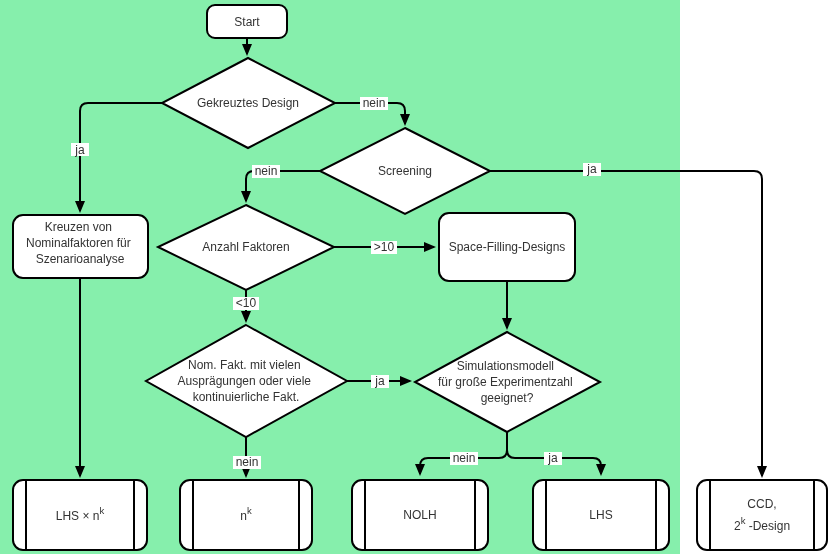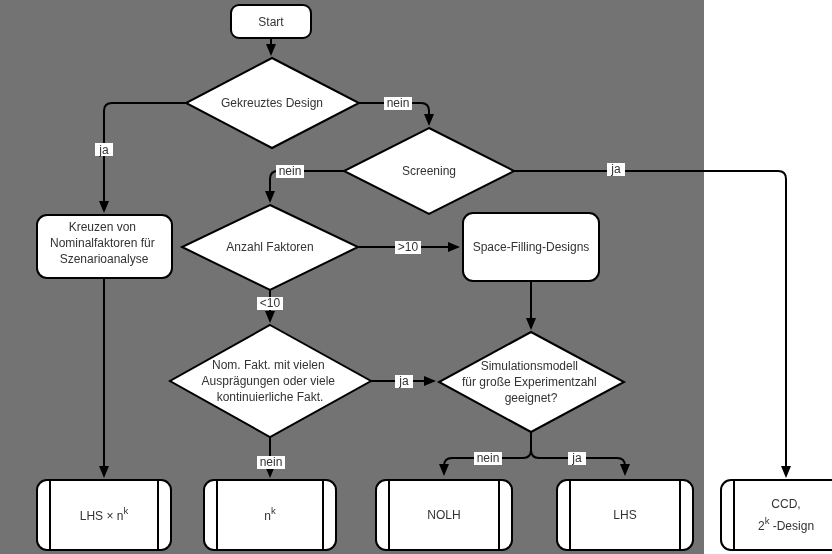--- a/index.html
+++ b/index.html
@@ -1,16 +1,16 @@
 <!DOCTYPE html>
 <html><head>
 <meta charset="utf-8">
 <style>
   html, body { margin: 0; padding: 0; background: #ffffff; }
-  .canvas { width: 680px; height: 554px; position: relative; background: #737373; padding-left: 24px; }
+  .canvas { width: 680px; height: 554px; position: relative; background: #86efac; }
   svg { display: block; }
   .node-shape { fill: #ffffff; stroke: #000000; stroke-width: 2; }
   .inner-line { stroke: #000000; stroke-width: 2; }
   .edge { fill: none; stroke: #000000; stroke-width: 2; }
   .node-text { fill: #333333; font-family: "Liberation Sans", sans-serif; font-size: 12px; text-anchor: middle; }
   .edge-label { fill: #333333; font-family: "Liberation Sans", sans-serif; font-size: 12px; text-anchor: middle; }
   .sup { font-size: 9.5px; }
   .lbl-bg { fill: #ffffff; }
 </style>
 </head>

